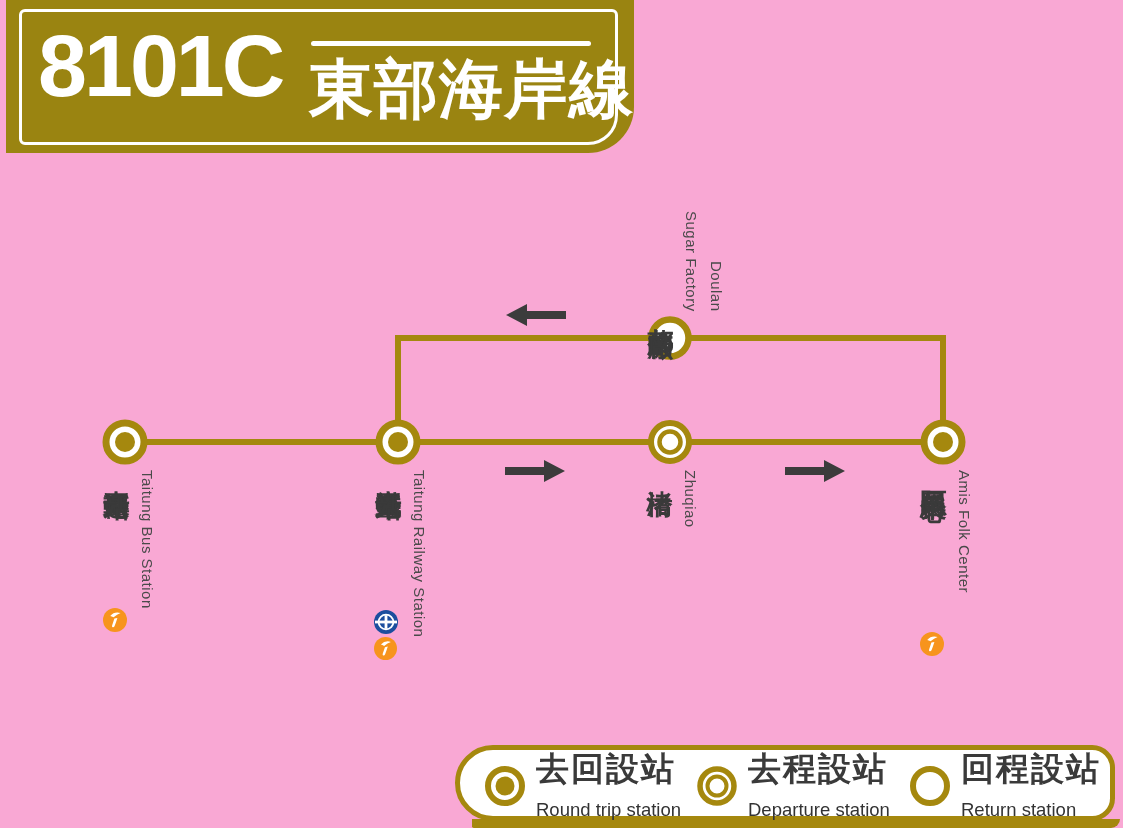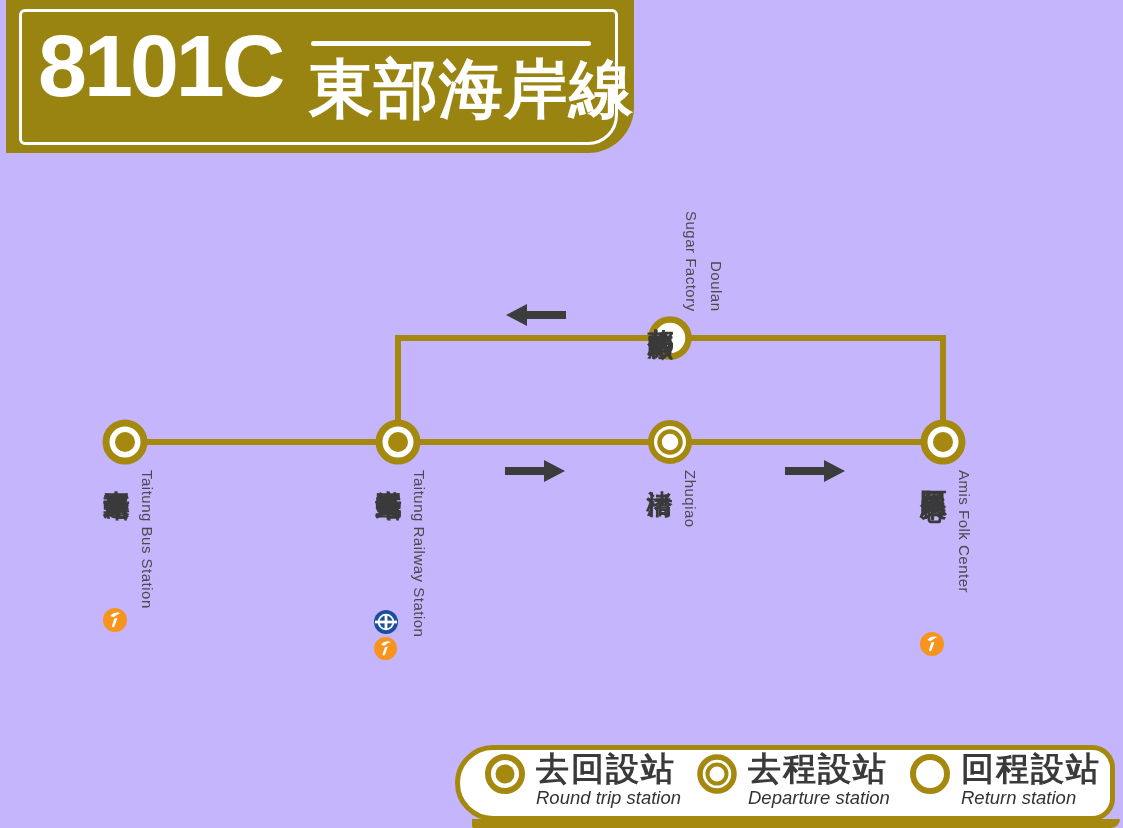--- a/index.html
+++ b/index.html
@@ -1,16 +1,16 @@
 <!DOCTYPE html>
 <html><head>
 <meta charset="utf-8">
 <style>
   html,body{margin:0;padding:0;background:#fff;}
-  .canvas{position:relative;width:1123px;height:828px;background:#c4b5fd;overflow:hidden;
+  .canvas{position:relative;width:1123px;height:828px;background:#f9a8d4;overflow:hidden;
           font-family:"Liberation Sans","DejaVu Sans",sans-serif;}
 
   
   .banner{position:absolute;left:6px;top:0;width:628px;height:153px;
           background:#9a8411;border-radius:0 0 46px 0;}
   .banner-inner{position:absolute;left:13px;top:9px;right:16px;bottom:8px;
           border:3px solid #fff;border-radius:6px 6px 30px 6px;}
   .route-number{position:absolute;left:32px;top:22px;color:#fff;
           font-size:88px;font-weight:bold;letter-spacing:-3px;line-height:1;}
   .subtitle-rule{position:absolute;left:305px;top:41px;width:280px;height:5px;
@@ -29,25 +29,25 @@
 
   .badge{position:absolute;width:24px;height:24px;}
   .badge svg{display:block;}
 
   
   .legend-bar{position:absolute;left:472px;top:819px;width:648px;height:9px;
           background:#a5880e;border-radius:0 0 10px 2px;z-index:1;}
   .legend-box{position:absolute;left:455px;top:745px;width:650px;height:66px;
           background:#fff;border:5px solid #a5880e;border-radius:40px 24px 24px 40px;z-index:2;}
   .legend-item{position:absolute;top:752px;display:flex;flex-direction:row;gap:9px;
-          align-items:flex-start;z-index:3;}
+          align-items:center;z-index:3;}
   .legend-text{display:flex;flex-direction:column;}
   .legend-zh{font-size:33px;font-weight:bold;color:#3a3a3a;letter-spacing:2px;
           line-height:1;white-space:nowrap;}
-  .legend-en{font-size:18.5px;color:#333;line-height:1.1;margin-top:3px;white-space:nowrap;font-style:italic;}
+  .legend-en{font-size:18.5px;color:#333;line-height:1.1;margin-top:15px;white-space:nowrap;}
 </style>
 </head>
 <body>
 
 <div class="canvas">
 
   <div class="banner">
     <div class="banner-inner"></div>
     <div class="route-number">8101C</div>
     <div class="subtitle-rule"></div>

